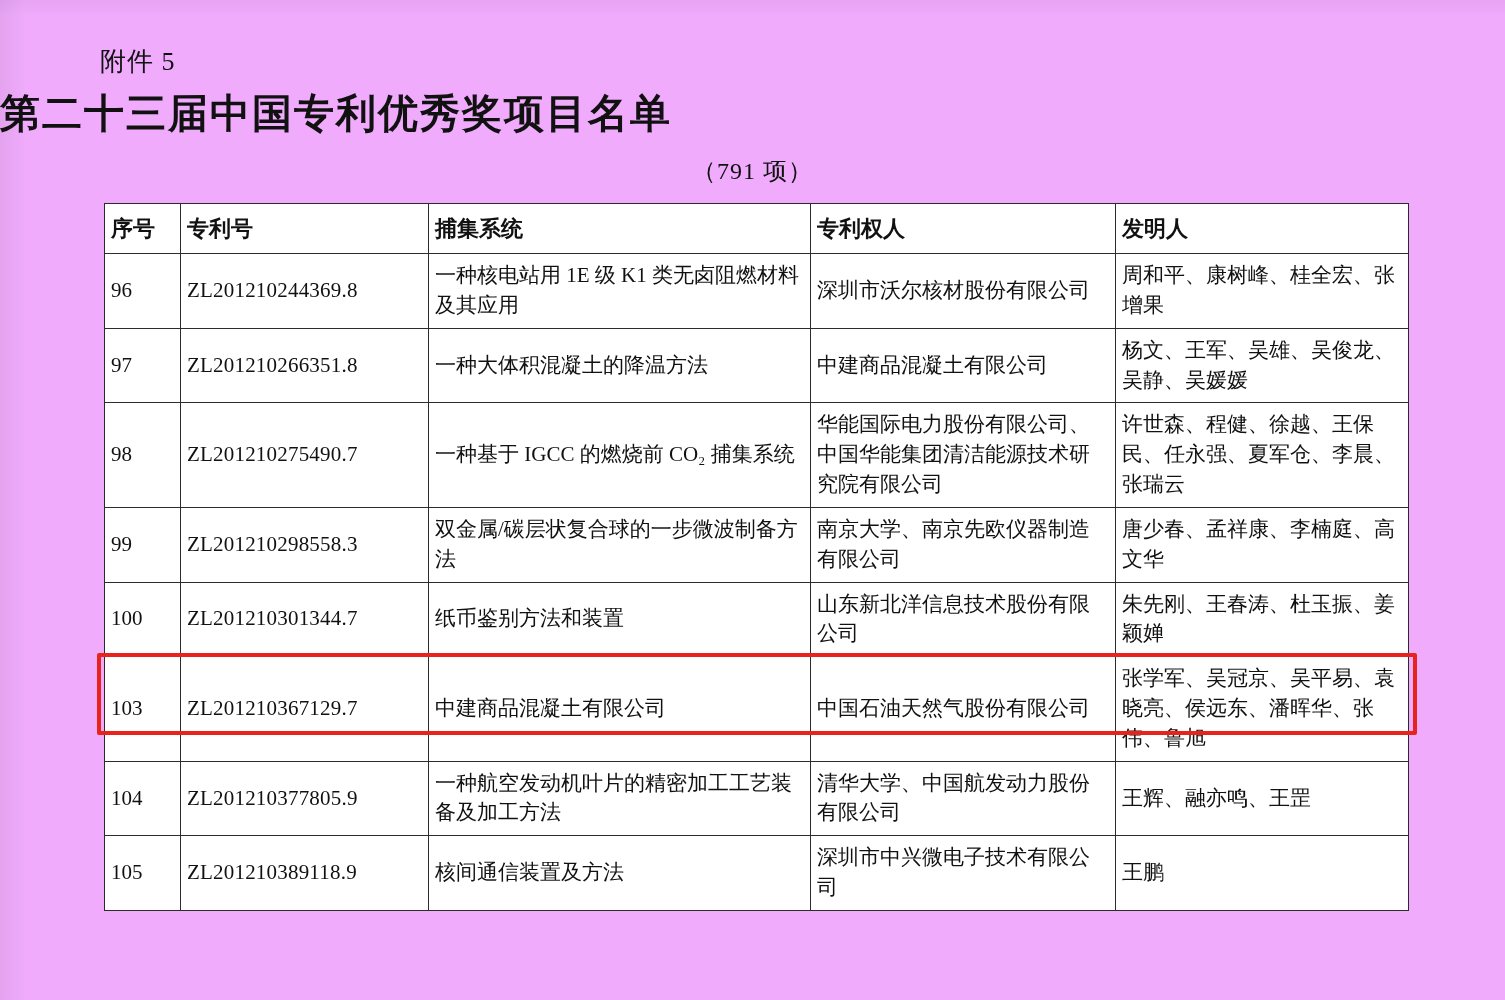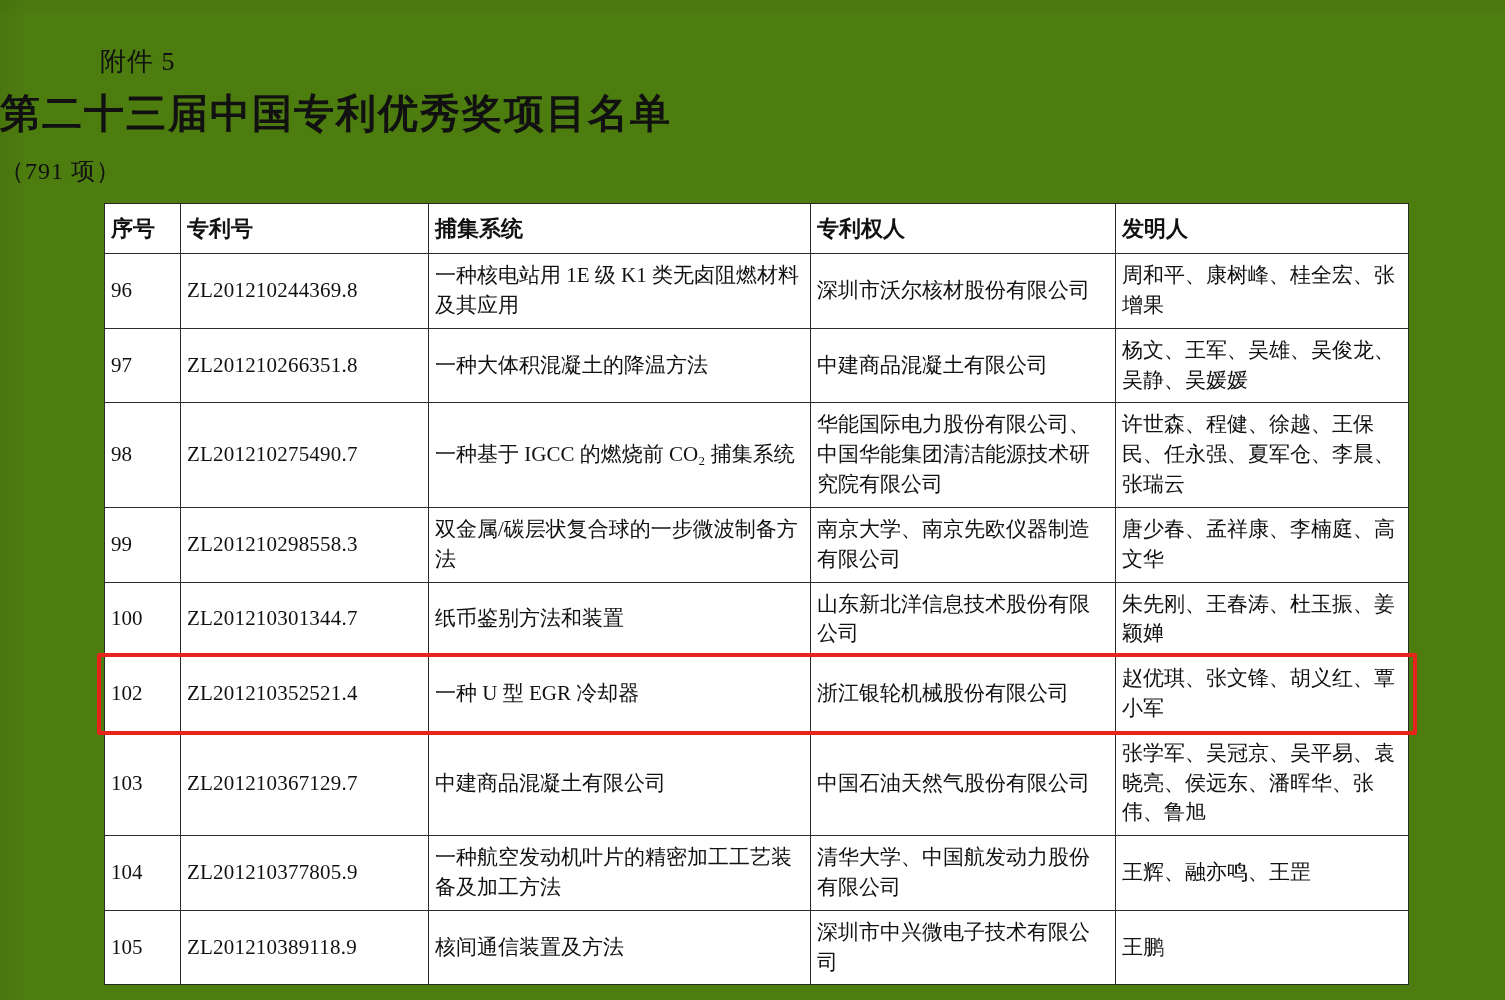--- a/index.html
+++ b/index.html
@@ -11,21 +11,21 @@
     width: 1505px;
     height: 1000px;
     font-family: "Liberation Serif", "DejaVu Serif", serif;
     color: #111111;
     position: relative;
     overflow: hidden;
   }
   .page {
     position: absolute;
     inset: 0;
-    background: #4d7c0f;
+    background: #f0abfc;
   }
   
   .scan-edge-left {
     position: absolute;
     left: 0; top: 0; bottom: 0; width: 26px;
     background: linear-gradient(to right, rgba(0,0,0,0.05), rgba(0,0,0,0));
     pointer-events: none;
   }
   .scan-edge-top {
     position: absolute;
@@ -47,21 +47,21 @@
     top: 86px;
     text-align: left;
     font-size: 40px;
     font-weight: bold;
     letter-spacing: 2px;
   }
   .doc-subtitle {
     position: absolute;
     left: 0; right: 0;
     top: 155px;
-    text-align: left;
+    text-align: center;
     font-size: 24px;
     letter-spacing: 1px;
   }
   .table-wrap {
     position: absolute;
     left: 104px;
     top: 203px;
     width: 1304px;
   }
   table.patent-table {
@@ -172,27 +172,20 @@
             <td class="cell-inventors">唐少春、孟祥康、李楠庭、高文华</td>
           </tr>
           <tr>
             <td class="cell-no">100</td>
             <td class="cell-id">ZL201210301344.7</td>
             <td class="cell-name">纸币鉴别方法和装置</td>
             <td class="cell-owner">山东新北洋信息技术股份有限公司</td>
             <td class="cell-inventors">朱先刚、王春涛、杜玉振、姜颖婵</td>
           </tr>
           <tr>
-            <td class="cell-no">102</td>
-            <td class="cell-id">ZL201210352521.4</td>
-            <td class="cell-name">一种 U 型 EGR 冷却器</td>
-            <td class="cell-owner">浙江银轮机械股份有限公司</td>
-            <td class="cell-inventors">赵优琪、张文锋、胡义红、覃小军</td>
-          </tr>
-          <tr>
             <td class="cell-no">103</td>
             <td class="cell-id">ZL201210367129.7</td>
             <td class="cell-name">中建商品混凝土有限公司</td>
             <td class="cell-owner">中国石油天然气股份有限公司</td>
             <td class="cell-inventors">张学军、吴冠京、吴平易、袁晓亮、侯远东、潘晖华、张伟、鲁旭</td>
           </tr>
           <tr>
             <td class="cell-no">104</td>
             <td class="cell-id">ZL201210377805.9</td>
             <td class="cell-name">一种航空发动机叶片的精密加工工艺装备及加工方法</td>

